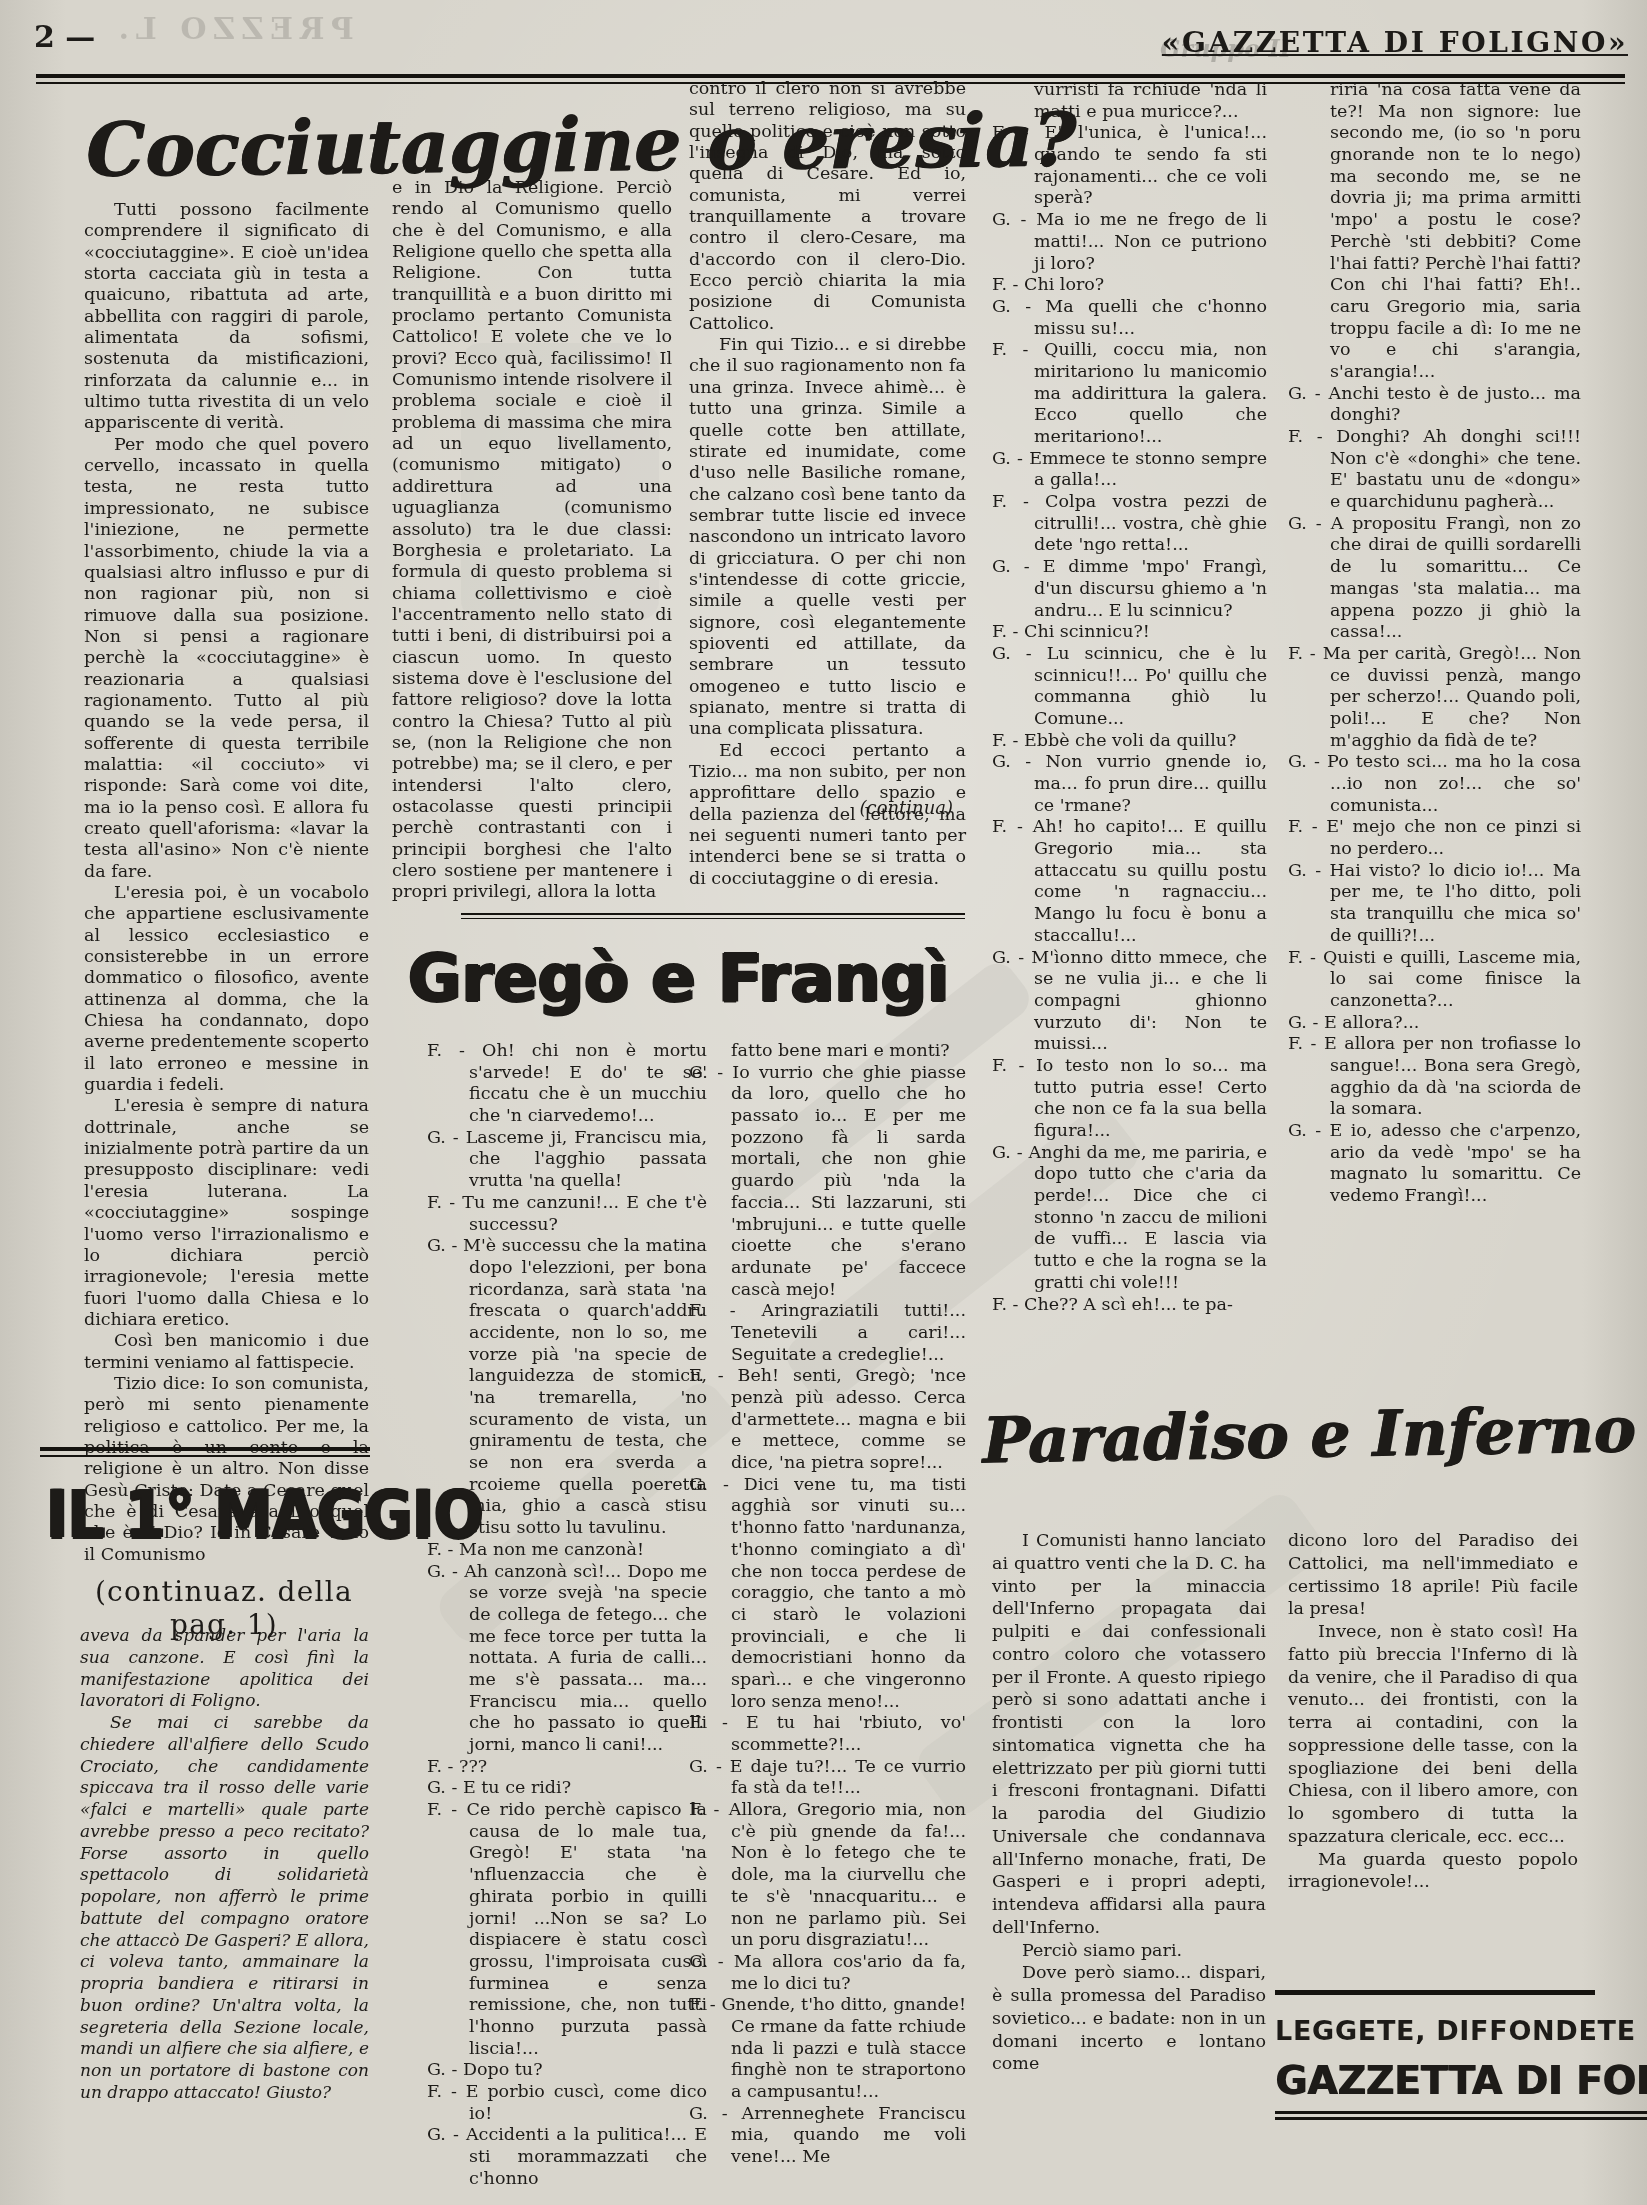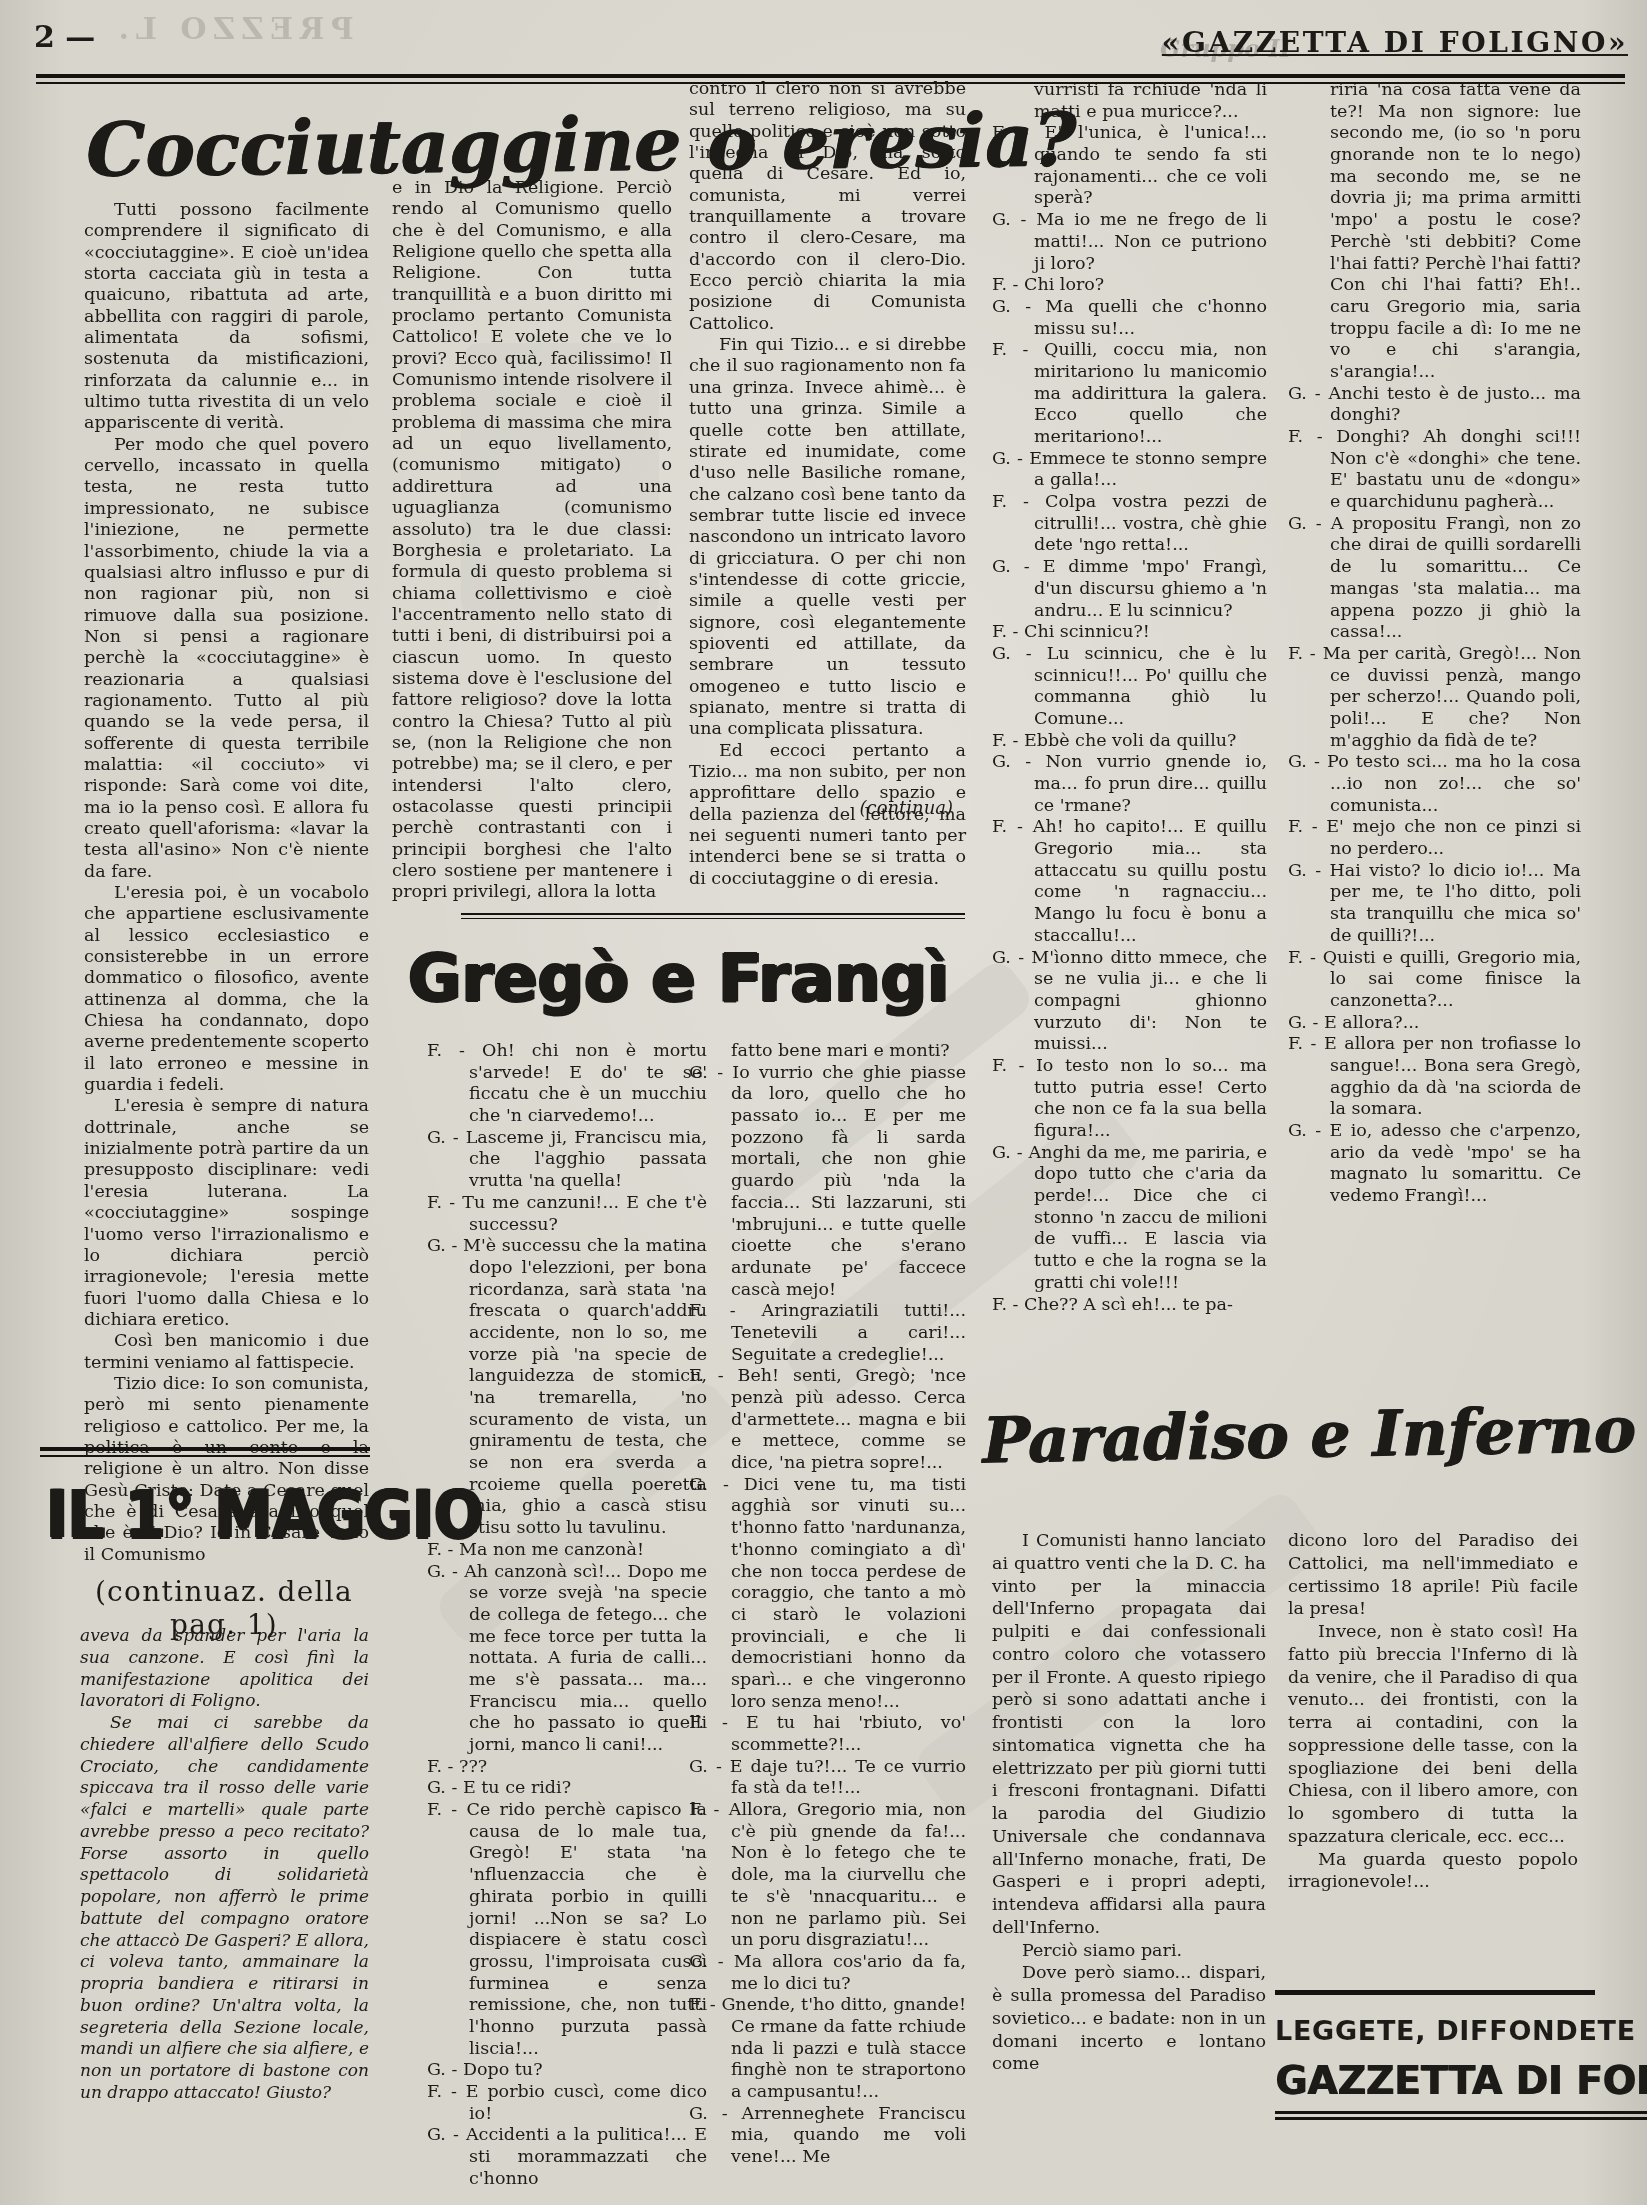--- a/index.html
+++ b/index.html
@@ -140,21 +140,21 @@
 
   <div class="dcol" style="left:1288px;top:79px;width:293px;">
       <p class="cont">riria 'na cosa fatta vene da te?! Ma non signore: lue secondo me, (io so 'n poru gnorande non te lo nego) ma secondo me, se ne dovria ji; ma prima armitti 'mpo' a postu le cose? Perchè 'sti debbiti? Come l'hai fatti? Perchè l'hai fatti? Con chi l'hai fatti? Eh!.. caru Gregorio mia, saria troppu facile a dì: Io me ne vo e chi s'arangia, s'arangia!...</p>
       <p>G. - Anchi testo è de justo... ma donghi?</p>
       <p>F. - Donghi? Ah donghi sci!!! Non c'è «donghi» che tene. E' bastatu unu de «dongu» e quarchidunu pagherà...</p>
       <p>G. - A propositu Frangì, non zo che dirai de quilli sordarelli de lu somarittu... Ce mangas 'sta malatia... ma appena pozzo ji ghiò la cassa!...</p>
       <p>F. - Ma per carità, Gregò!... Non ce duvissi penzà, mango per scherzo!... Quando poli, poli!... E che? Non m'agghio da fidà de te?</p>
       <p>G. - Po testo sci... ma ho la cosa ...io non zo!... che so' comunista...</p>
       <p>F. - E' mejo che non ce pinzi si no perdero...</p>
       <p>G. - Hai visto? lo dicio io!... Ma per me, te l'ho ditto, poli sta tranquillu che mica so' de quilli?!...</p>
-      <p>F. - Quisti e quilli, Gregorio mia, lo sai come finisce la canzonetta?...</p>
+      <p>F. - Quisti e quilli, Lasceme mia, lo sai come finisce la canzonetta?...</p>
       <p>G. - E allora?...</p>
       <p>F. - E allora per non trofiasse lo sangue!... Bona sera Gregò, agghio da dà 'na sciorda de la somara.</p>
       <p>G. - E io, adesso che c'arpenzo, ario da vedè 'mpo' se ha magnato lu somarittu. Ce vedemo Frangì!...</p>
     </div>
 
   <div class="rule2" style="left:40px;top:1447px;width:330px;"></div>
   <div class="title-fat" style="left:46px;top:1486px;width:330px;font-size:58px;transform:scaleY(1.12);">IL 1° MAGGIO</div>
   <div class="subtitle" style="left:79px;top:1575px;width:290px;">(continuaz. della pag. 1)</div>
   <div class="col no-first-indent italcol" style="left:80px;top:1625px;width:289px;font-size:17px;line-height:1.28;">
       <p>aveva da spander per l'aria la sua canzone. E così finì la manifestazione apolitica dei lavoratori di Foligno.</p>

